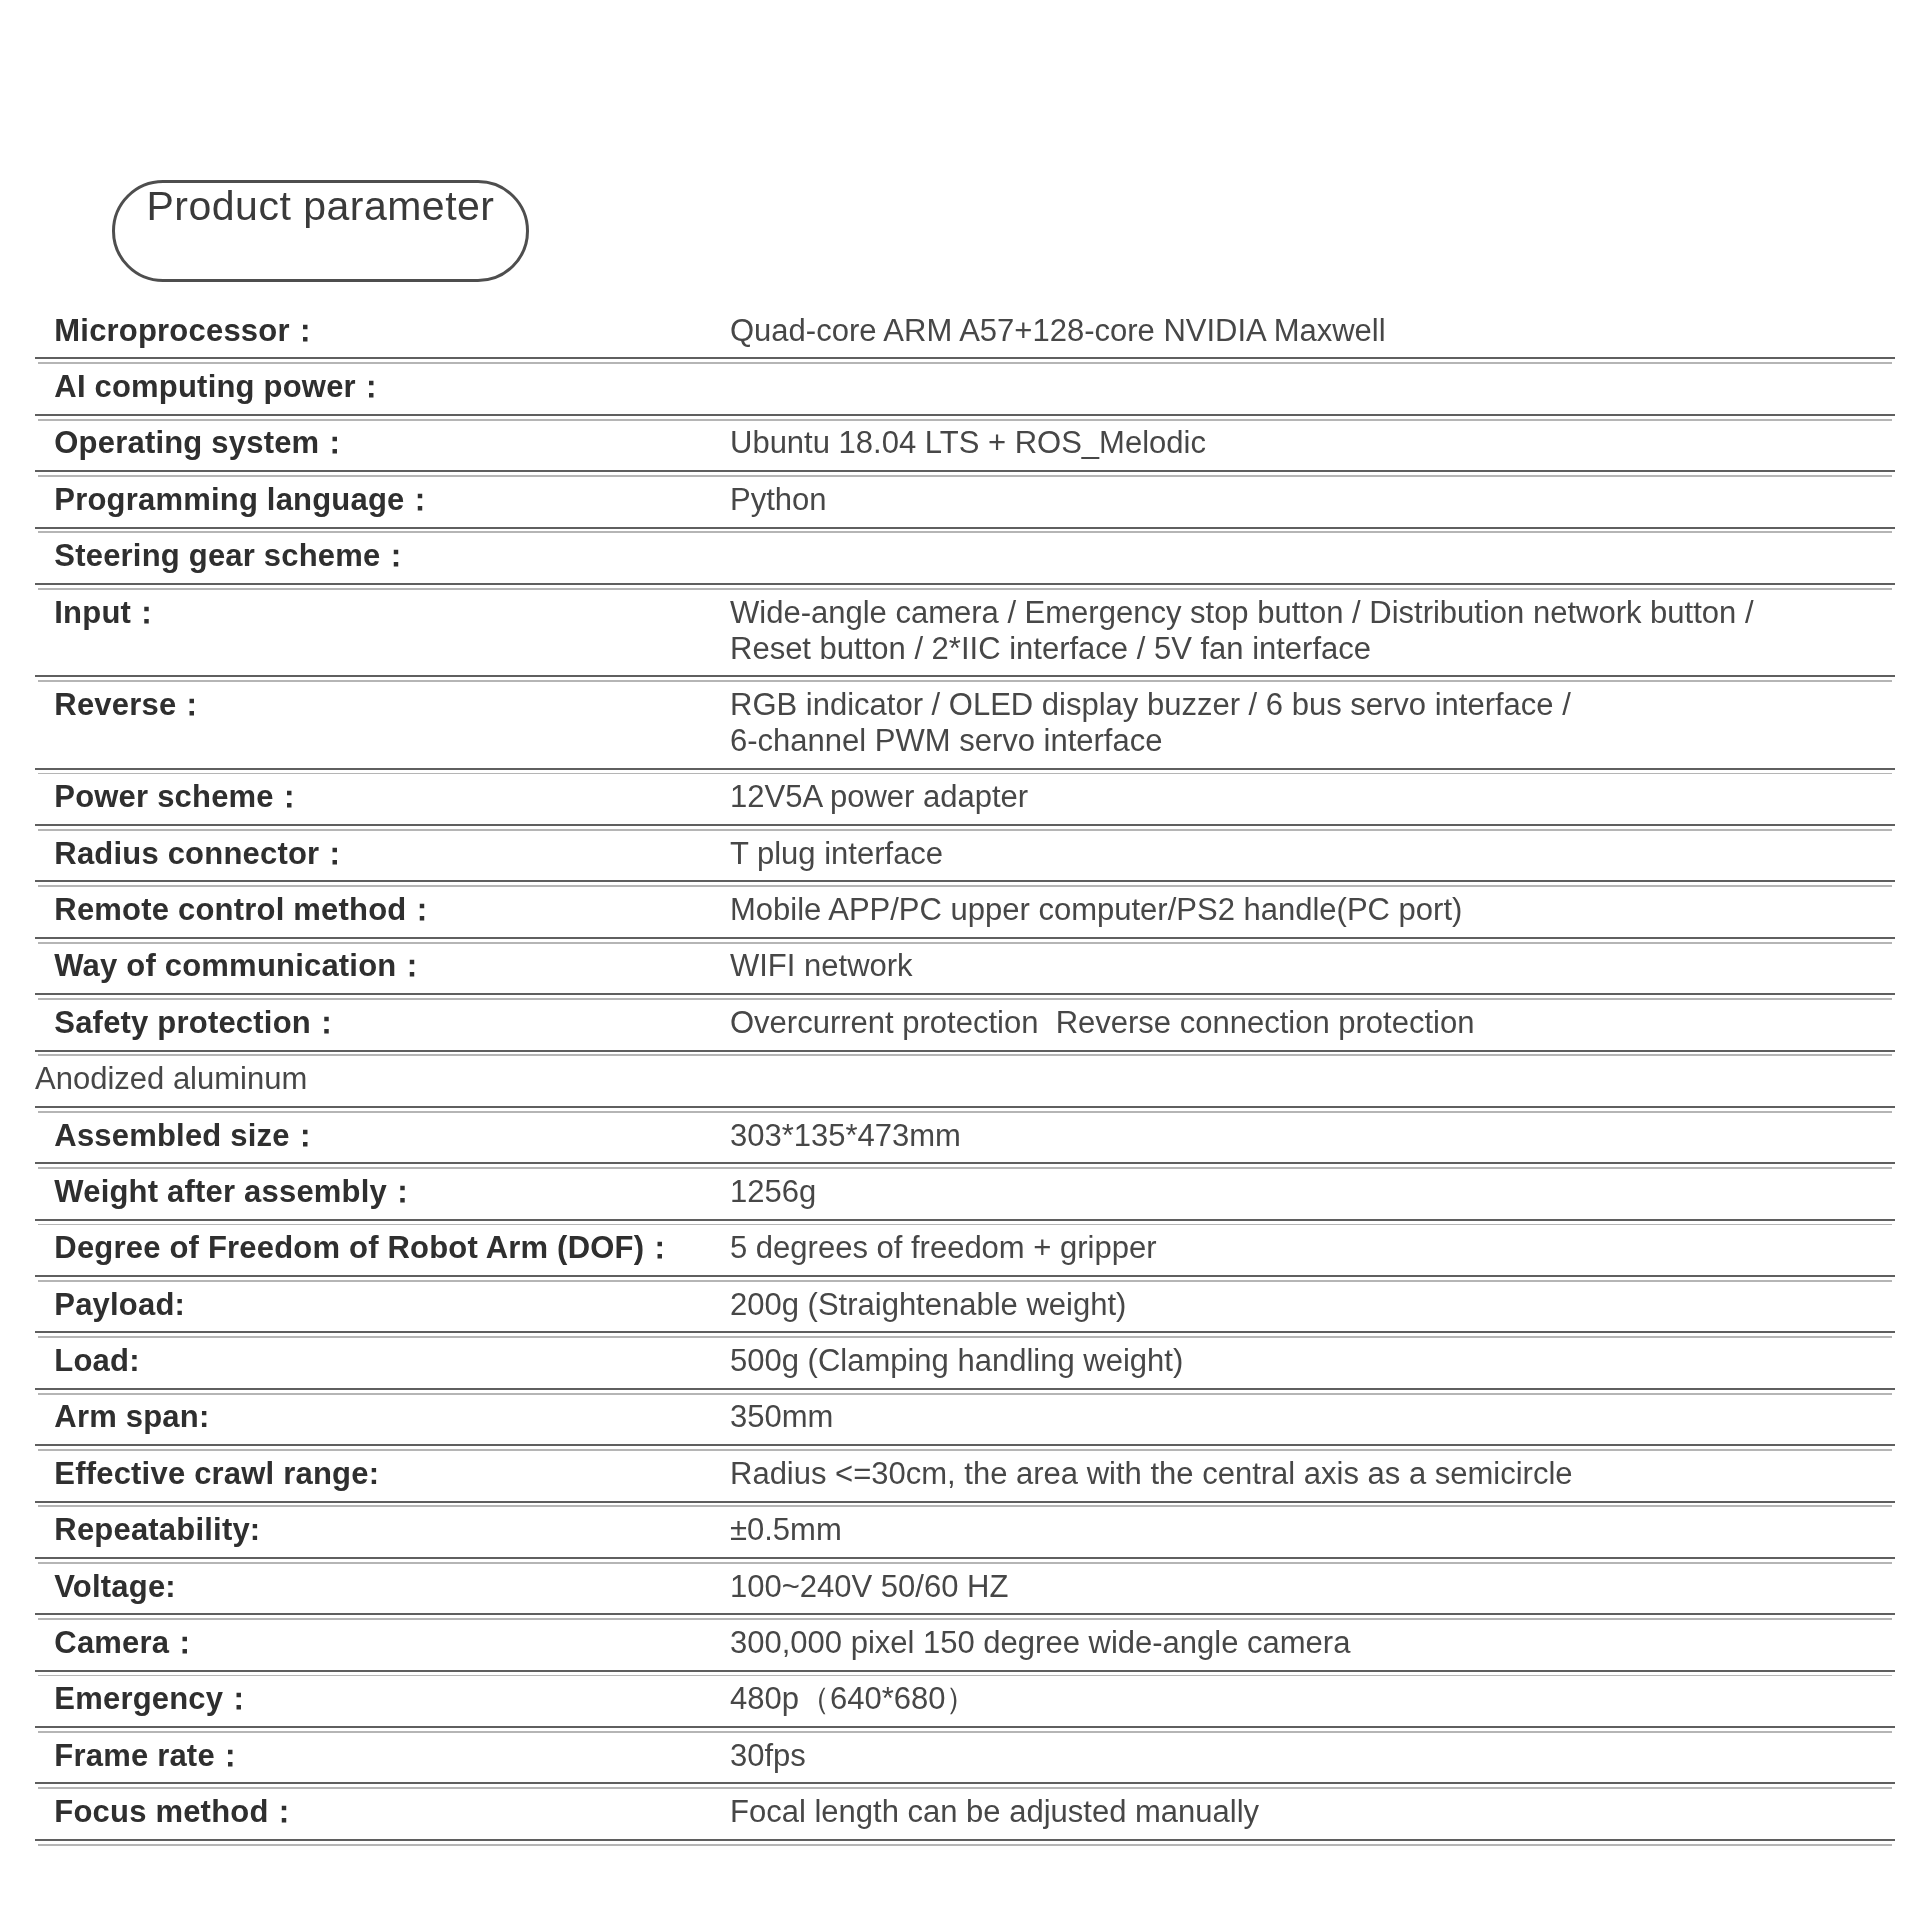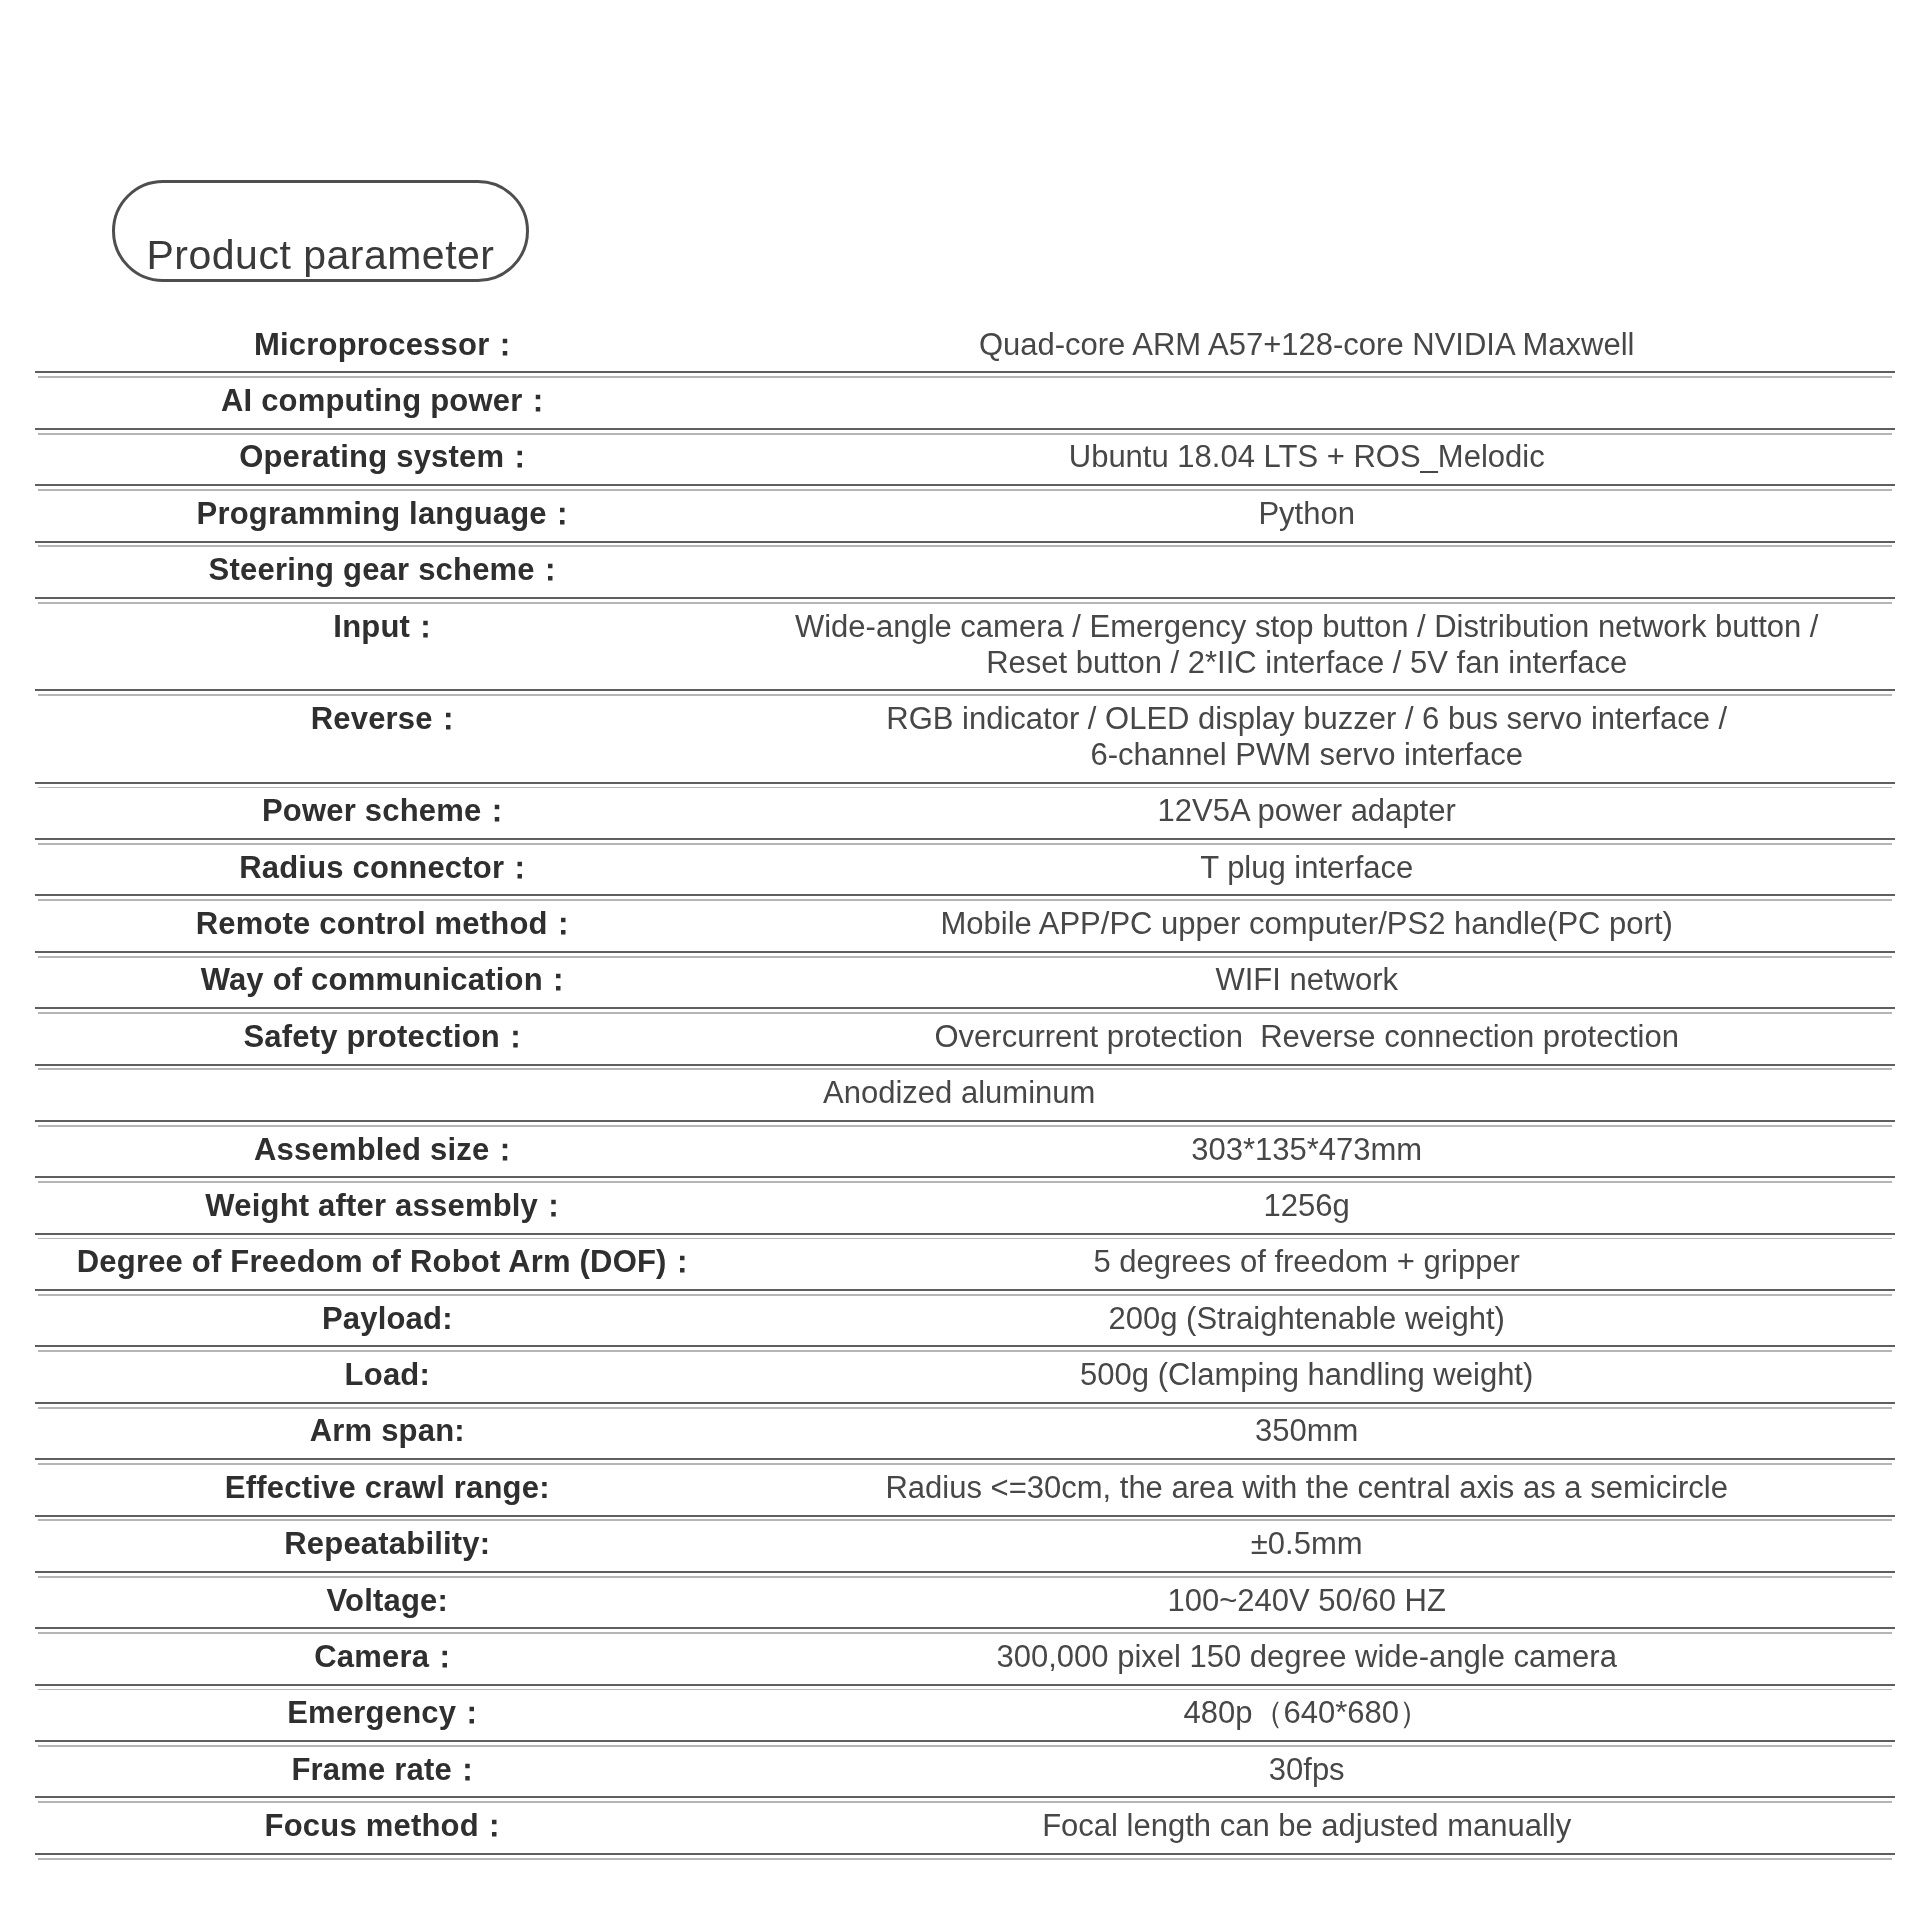--- a/index.html
+++ b/index.html
@@ -19,30 +19,30 @@
     position:relative;
     overflow:hidden;
   }
   .page{position:relative;width:1931px;height:1931px;background:var(--background);}
 
   .title-pill{
     position:absolute;left:112px;top:180px;
     width:417px;height:102px;
     border:3.9px solid var(--pill-border);
     border-radius:58px;
-    display:flex;align-items:flex-end;justify-content:center;
+    display:flex;align-items:flex-start;justify-content:center;
     background:var(--background);
   }
   .title-pill span{
     font-size:41px;color:var(--title-text);
     letter-spacing:0.5px;
   }
 
   .spec-table{
-    position:absolute;left:35px;top:317px;width:1860px;text-align:center;
+    position:absolute;left:35px;top:303px;width:1860px;
   }
   .row{
     display:flex;align-items:flex-start;
     border-bottom:2.9px solid var(--line-dark);
     position:relative;
     padding:9.7px 0 8.7px 0;
   }
   
   .row::after{
     content:"";position:absolute;left:2.9px;right:2.9px;bottom:-6.8px;height:1.9px;

